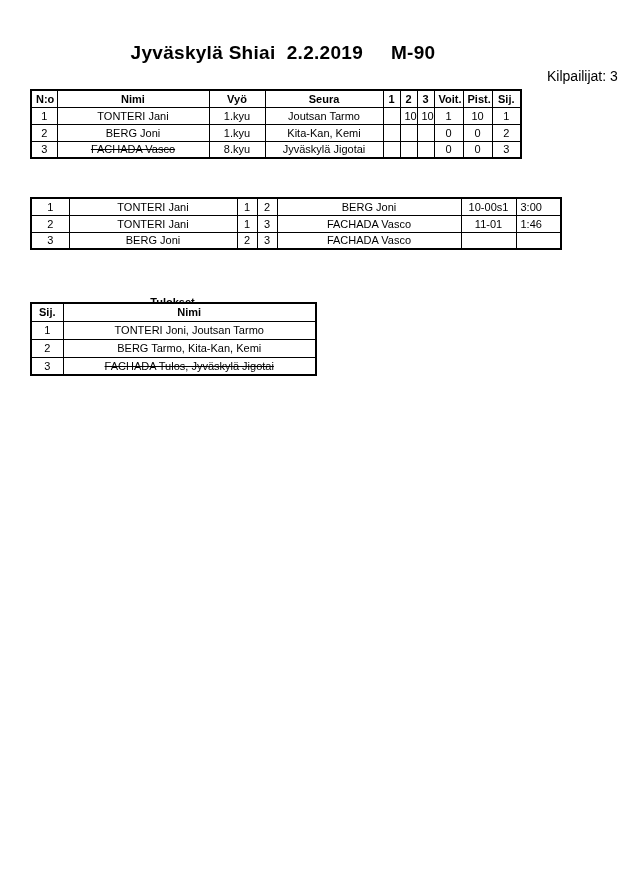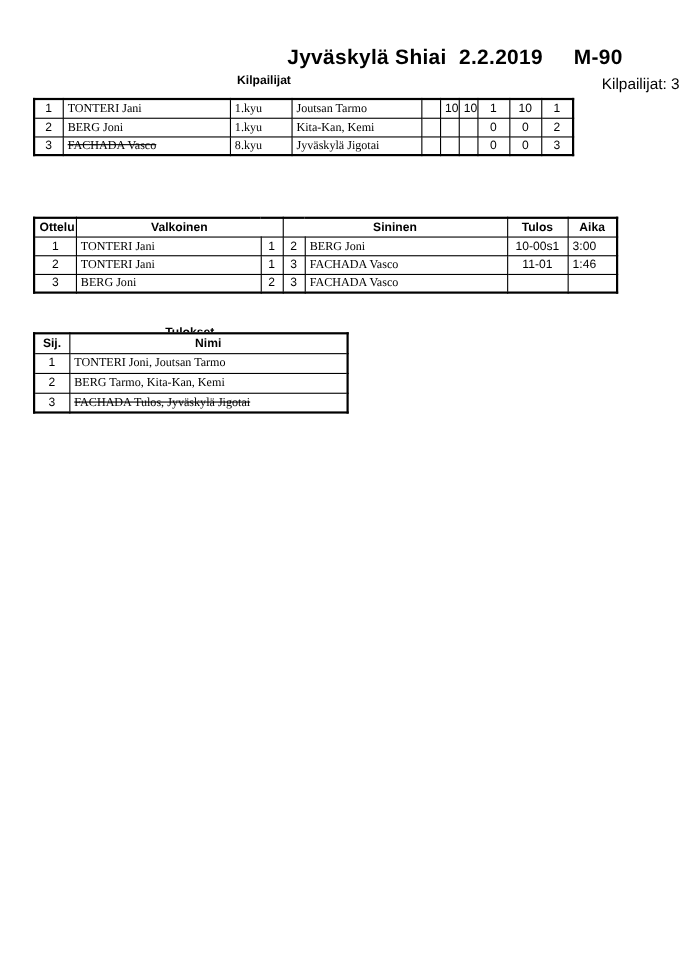--- a/index.html
+++ b/index.html
@@ -9,21 +9,21 @@
     font-family: "Liberation Sans", sans-serif;
     color: #000000;
     position: relative;
     overflow: hidden;
   }
   .page { position: absolute; inset: 0; background: #ffffff; }
 
   .title {
     position: absolute;
     top: 42px; left: 0; width: 566px;
-    text-align: right;
+    text-align: center;
     font-size: 19px;
     font-weight: bold;
     white-space: pre;
     letter-spacing: 0.3px;
   }
   .section-label {
     position: absolute;
     font-size: 11px;
     font-weight: bold;
     text-align: center;
@@ -55,49 +55,60 @@
   }
   th { font-weight: bold; text-align: center; }
   td { font-weight: normal; }
 
   .tbl-competitors { top: 89px;  left: 30px; width: 490px; }
   .tbl-matches     { top: 197px; left: 30px; width: 530px; }
   .tbl-results     { top: 302px; left: 30px; width: 285px; }
   .tbl-results th, .tbl-results td { height: 18px; }
 
   .center { text-align: center; }
-  .left   { text-align: left; font-family: Liberation Serif, serif; }
+  .left   { text-align: center; }
   .right  { text-align: left; margin-top: 40px; }
   .strike { text-decoration: line-through; }
 </style>
 </head>
 <body>
 
 <div class="page">
 
   <div class="title">Jyväskylä Shiai  2.2.2019     M-90</div>
 
   <div class="count">Kilpailijat: 3</div>
 
-  <div class="section-label label-kilpailijat">Kilpailijat</div>
 
   <table class="tbl-competitors">
     <colgroup>
       <col style="width:26px">
         <col style="width:152px">
         <col style="width:56px">
         <col style="width:118px">
       <col style="width:17px">
         <col style="width:17px">
         <col style="width:17px">
       <col style="width:29px">
         <col style="width:29px">
         <col style="width:29px">
     </colgroup>
     <tbody>
+        <tr>
+      <th>N:o</th>
+      <th>Nimi</th>
+      <th>Vyö</th>
+      <th>Seura</th>
+      <th>1</th>
+      <th>2</th>
+      <th>3</th>
+      <th>Voit.</th>
+      <th>Pist.</th>
+      <th>Sij.</th>
+    </tr>
     <tr>
       <td class="center">1</td>
       <td class="left">TONTERI Jani</td>
       <td class="left">1.kyu</td>
       <td class="left">Joutsan Tarmo</td>
       <td class="center"></td>
       <td class="center">10</td>
       <td class="center">10</td>
       <td class="center">1</td>
       <td class="center">10</td>
@@ -135,27 +146,20 @@
     <colgroup>
       <col style="width:38px">
         <col style="width:168px">
         <col style="width:20px">
         <col style="width:20px">
       <col style="width:184px">
         <col style="width:55px">
         <col style="width:45px">
     </colgroup>
     <tbody>
-        <tr>
-      <th>Ottelu</th>
-      <th colspan="2">Valkoinen</th>
-      <th colspan="2">Sininen</th>
-      <th>Tulos</th>
-      <th>Aika</th>
-    </tr>
     <tr>
       <td class="center">1</td>
       <td class="left">TONTERI Jani</td>
       <td class="center">1</td>
       <td class="center">2</td>
       <td class="left">BERG Joni</td>
       <td class="center">10-00s1</td>
       <td class="right">3:00</td>
     </tr>
     <tr>

